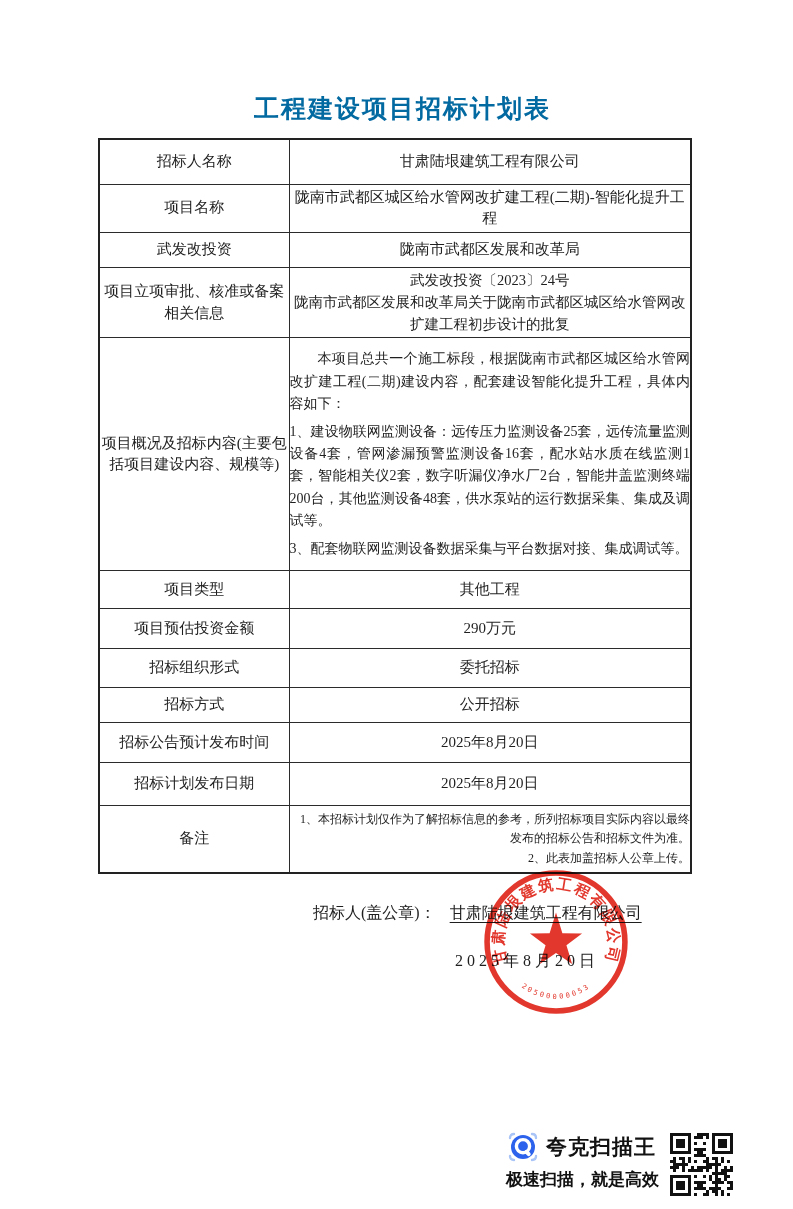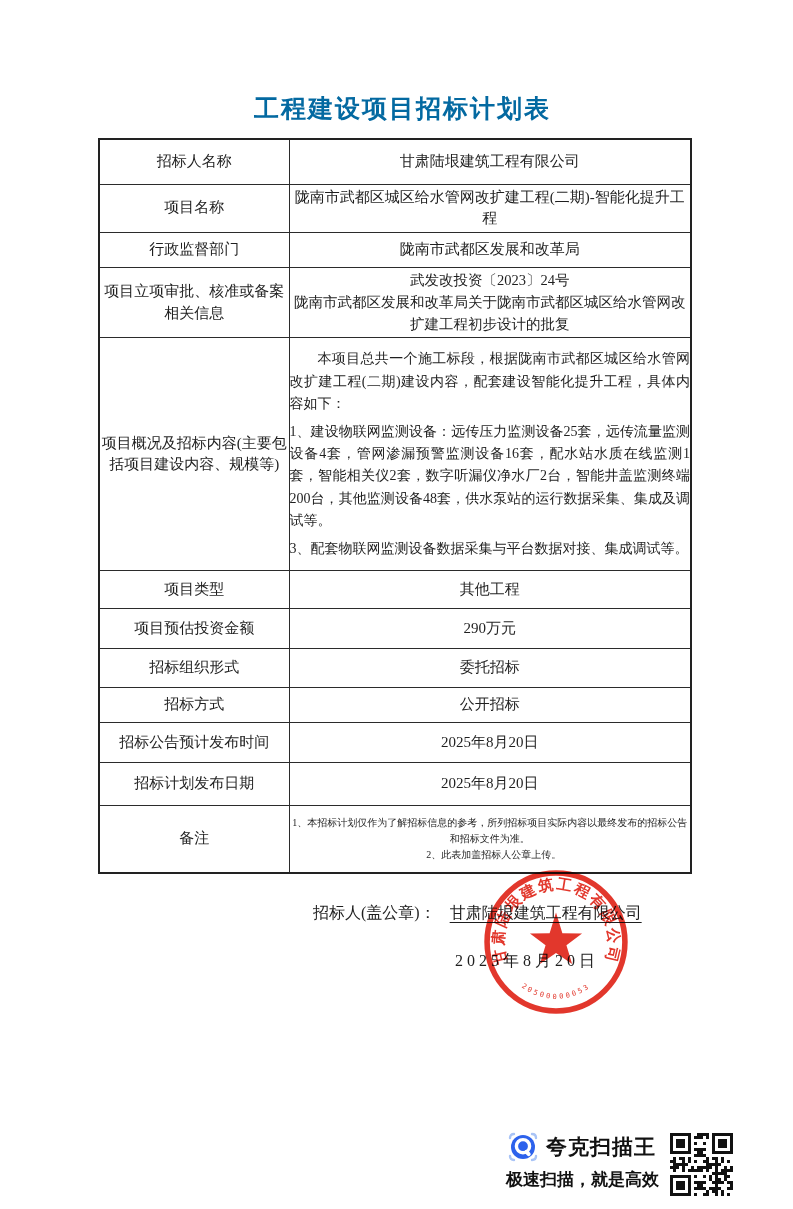--- a/index.html
+++ b/index.html
@@ -23,21 +23,21 @@
   }
   td.lbl{width:190px;text-align:center;font-size:14px;padding:2px 2px;}
   td.val{text-align:center;}
   td.val-left{text-align:left;padding:4px 8px;font-size:14px;}
   tr.r1{height:45px}tr.r2{height:44px}tr.r3{height:35px}tr.r4{height:65px}
   tr.r5{height:233px}tr.r6{height:38px}tr.r7{height:40px}tr.r8{height:39px}
   tr.r9{height:35px}tr.r10{height:40px}tr.r11{height:43px}tr.r12{height:67px}
   .approval-line{text-align:center;font-size:14.5px;line-height:1.5;}
   .para{margin:5px 0;font-size:14px;line-height:1.6;text-align:justify;}
   .para.indent{text-indent:2em;}
-  .note-line{font-size:10px;line-height:1.6;text-align:center;}
+  .note-line{font-size:12px;line-height:1.6;text-align:right;}
   .note-line.second{padding-left:8px;}
   .sig-line{
     position:absolute;left:313px;top:903px;font-size:16px;white-space:nowrap;
   }
   .sig-company{
     margin-left:14px;text-decoration:underline;text-underline-offset:4px;
   }
   .sig-date{
     position:absolute;left:455px;top:951px;font-size:16px;
     letter-spacing:4px;white-space:nowrap;
@@ -73,21 +73,21 @@
     <tbody>
       <tr class="r1">
         <td class="lbl">招标人名称</td>
         <td class="val">甘肃陆垠建筑工程有限公司</td>
       </tr>
       <tr class="r2">
         <td class="lbl">项目名称</td>
         <td class="val">陇南市武都区城区给水管网改扩建工程(二期)-智能化提升工程</td>
       </tr>
       <tr class="r3">
-        <td class="lbl">行政监督部门</td>
+        <td class="lbl">武发改投资</td>
         <td class="val">陇南市武都区发展和改革局</td>
       </tr>
       <tr class="r4">
         <td class="lbl">项目立项审批、核准或备案相关信息</td>
         <td class="val">
           <div class="approval-line">武发改投资〔2023〕24号</div>
           <div class="approval-line">陇南市武都区发展和改革局关于陇南市武都区城区给水管网改扩建工程初步设计的批复</div>
         </td>
       </tr>
       <tr class="r5">

